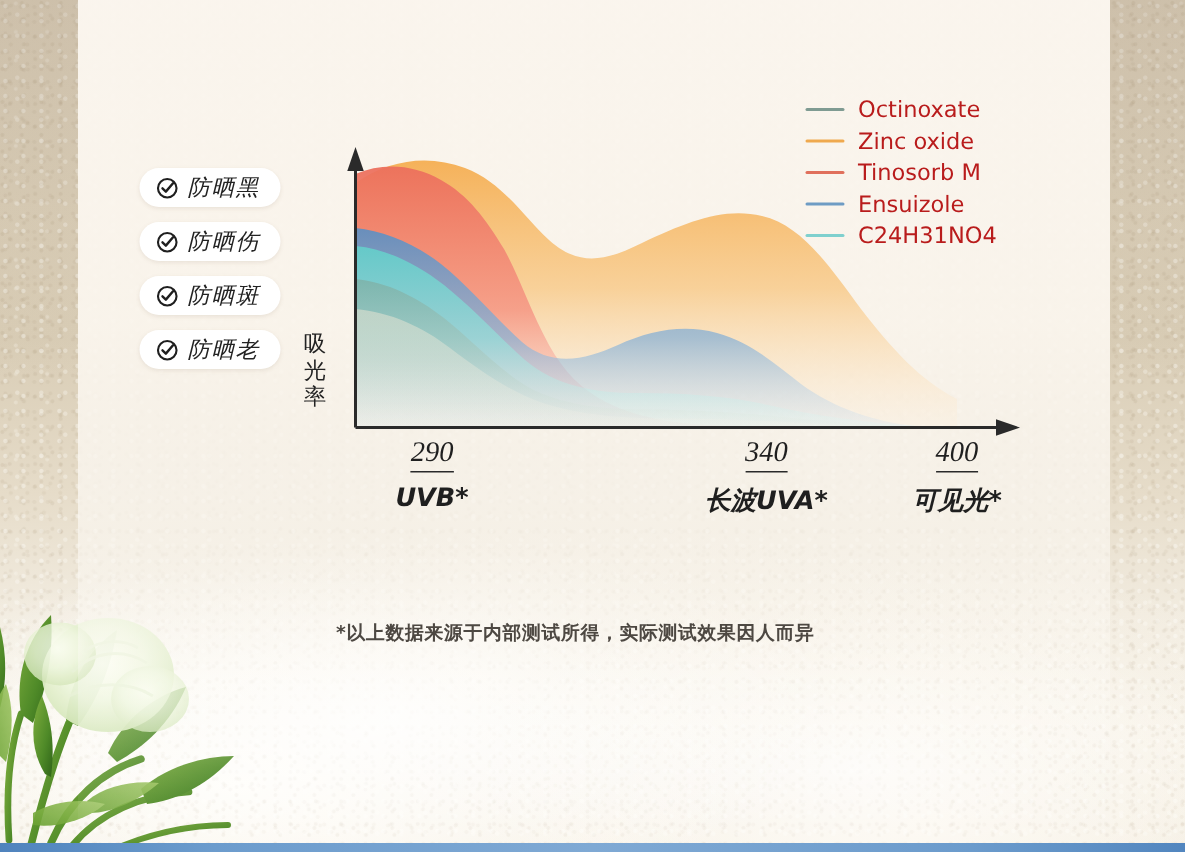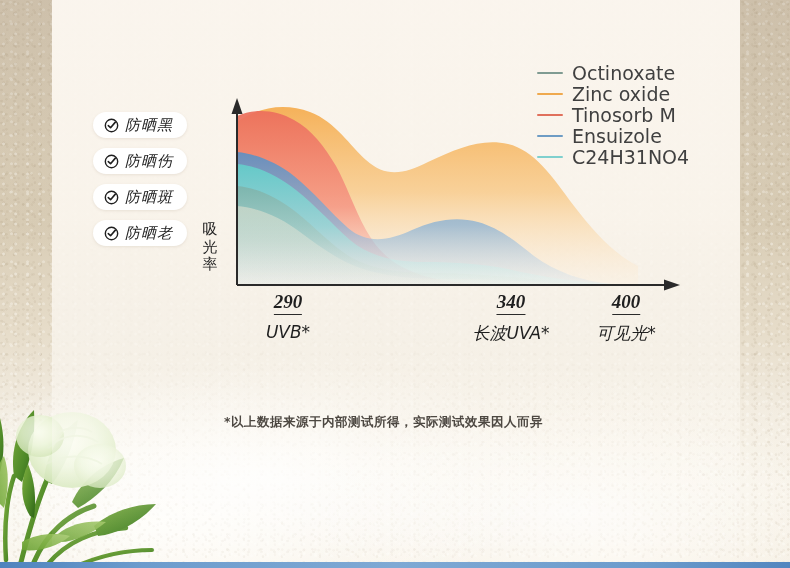--- a/index.html
+++ b/index.html
@@ -98,34 +98,35 @@
     font-size:15px;color:#232323;line-height:1.18;text-align:center;
     font-family:"DejaVu Sans","Liberation Sans",sans-serif;
   }
 
   
   .xticks{position:absolute;left:237px;top:292px;width:445px;height:60px;}
   .tick{position:absolute;text-align:center;transform:translateX(-50%);}
   .tick .num{
     display:inline-block;font-size:19px;font-style:italic;color:#1f1f1f;
     border-bottom:1.6px solid #2a2a2a;padding-bottom:1px;line-height:1.1;
-    font-family:"Liberation Serif","DejaVu Serif",serif;font-weight:700;
+    font-family:"Liberation Serif","DejaVu Serif",serif;font-weight:400;
   }
   .tick .band{
     display:block;margin-top:7px;font-size:17px;font-style:italic;color:#1f1f1f;
     white-space:nowrap;
     font-family:"DejaVu Sans","Liberation Sans",sans-serif;
+    font-weight:bold;
   }
 
   
   .legend{position:absolute;left:537px;top:63px;}
   .lrow{display:flex;align-items:center;gap:9px;height:20px;margin-bottom:1px;}
   .lline{width:26px;height:2px;border-radius:1px;flex:0 0 auto;}
   .ltxt{
-    font-size:19px;color:#404040;white-space:nowrap;line-height:1;
+    font-size:15px;color:#b91c1c;white-space:nowrap;line-height:1;
     font-family:"DejaVu Sans","Liberation Sans",sans-serif;
   }
 
   
   .footnote{
     position:absolute;left:224px;top:414px;
     font-size:12.5px;color:#4d4842;letter-spacing:.5px;white-space:nowrap;
     font-family:"DejaVu Sans","Liberation Sans",sans-serif;
     font-weight:bold;
   }
@@ -312,21 +313,21 @@
 
   <div class="xticks">
     <div class="tick" style="left:51px;top:0;">
       <span class="num">290</span>
       <span class="band">UVB*</span>
     </div>
     <div class="tick" style="left:274px;top:0;">
       <span class="num">340</span>
       <span class="band">长波UVA*</span>
     </div>
-    <div class="tick" style="left:389px;top:0;">
+    <div class="tick" style="left:401px;top:0;">
       <span class="num">400</span>
       <span class="band">可见光*</span>
     </div>
   </div>
 
   <div class="legend">
     <div class="lrow">
       <span class="lline" style="background:#7f9b92;"></span>
       <span class="ltxt">Octinoxate</span>
     </div>

